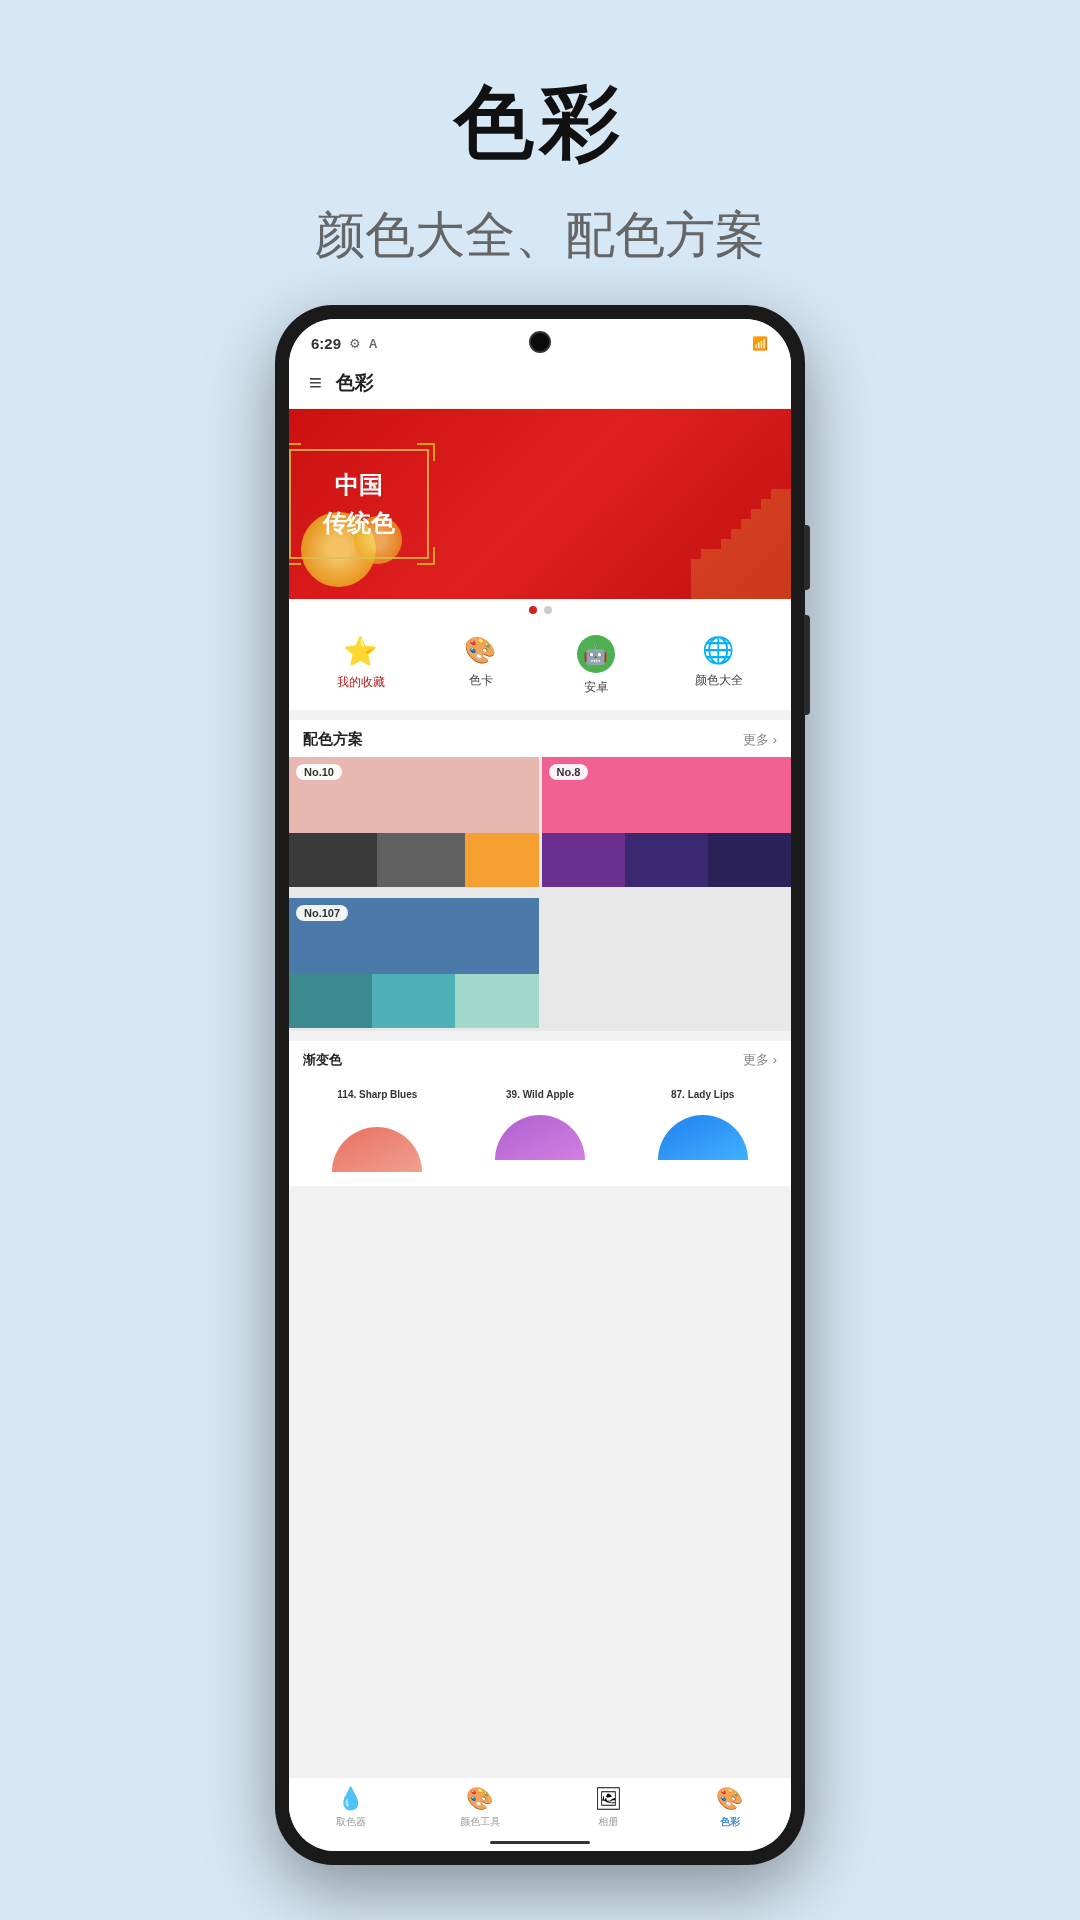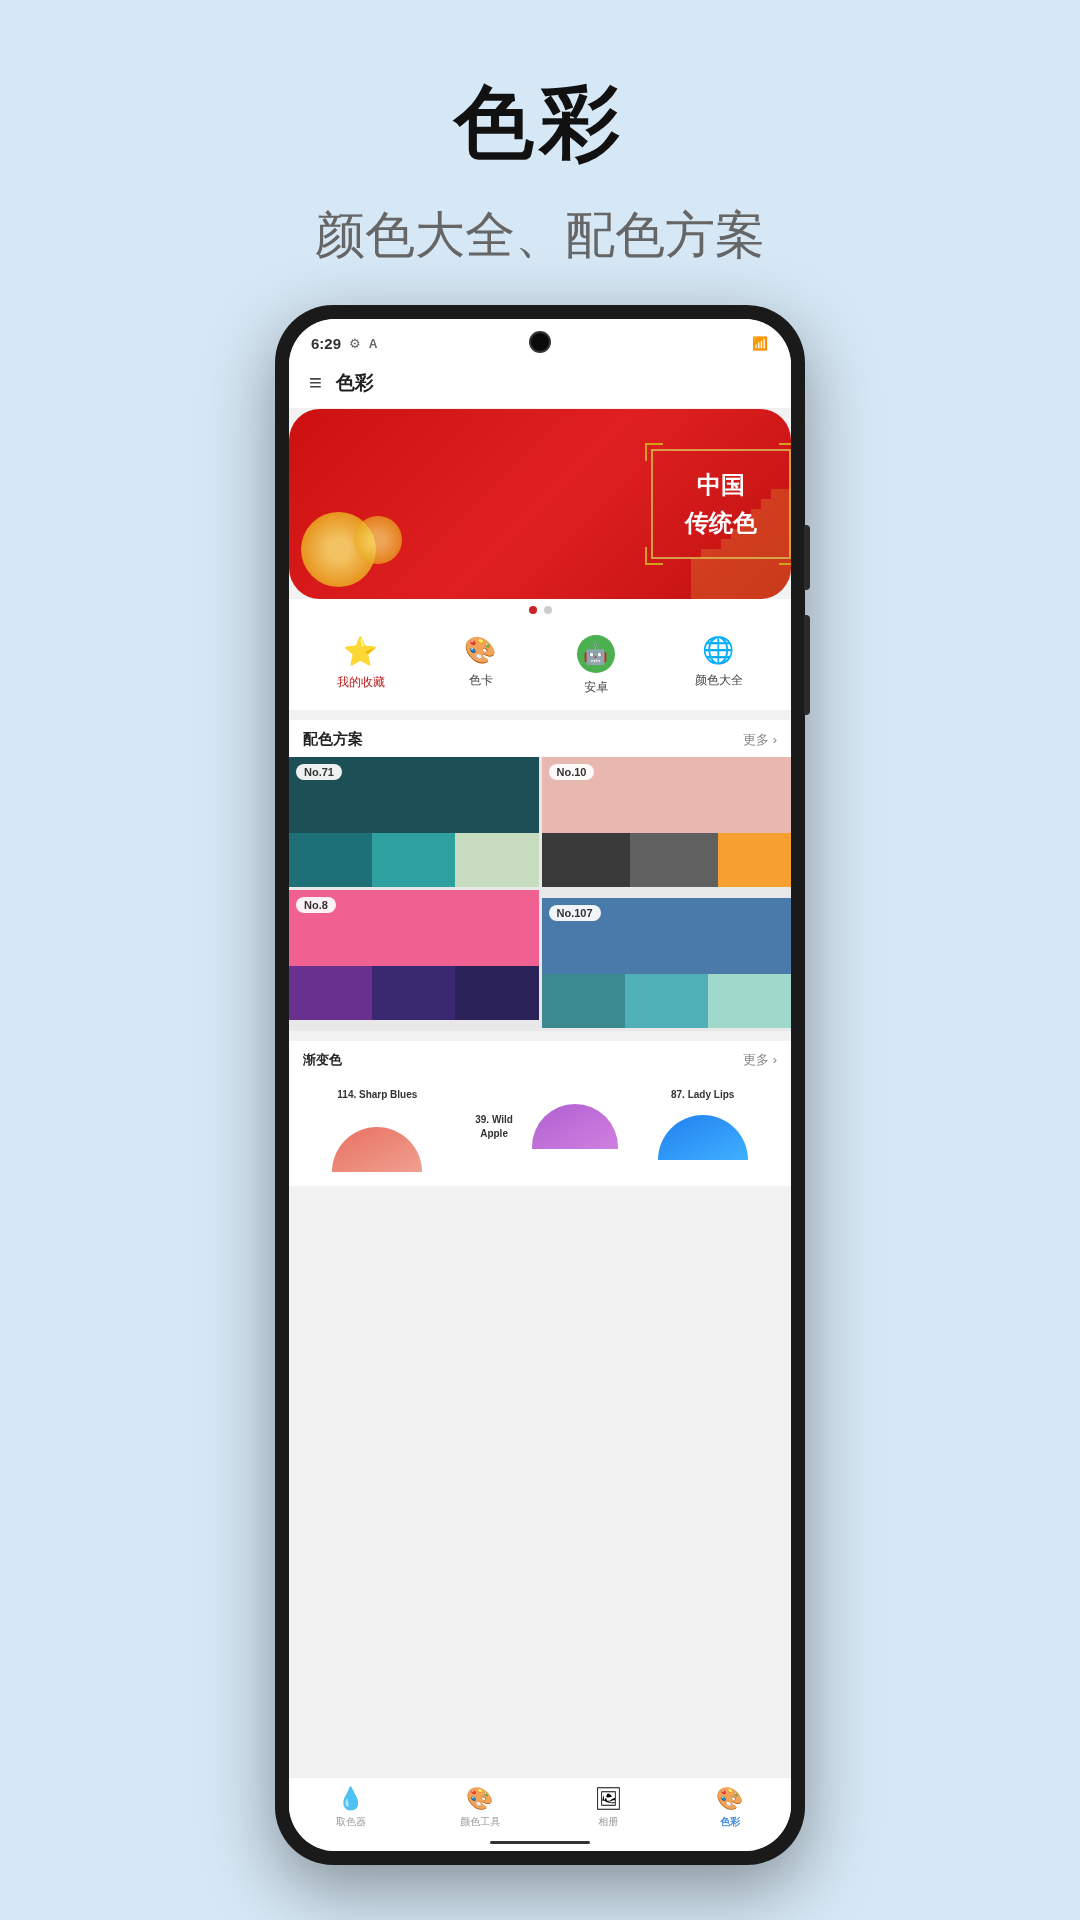--- a/index.html
+++ b/index.html
@@ -44,21 +44,21 @@
         </div>
       </div>
 
       <div style="display:flex;align-items:center;padding:10px 20px 12px;background:#fff;flex-shrink:0;border-bottom:1px solid #eee;">
         <span style="font-size:22px;color:#444;margin-right:14px;cursor:pointer;">≡</span>
         <span style="font-size:19px;font-weight:700;color:#222;">色彩</span>
       </div>
 
       <div style="flex:1;overflow-y:auto;overflow-x:hidden;background:#f2f2f2;">
 
-        <div style="background:linear-gradient(135deg,#cc1010 0%,#e02020 50%,#c01010 100%);height:190px;position:relative;overflow:hidden;display:flex;align-items:center;justify-content:flex-end;border-radius:31px;">
+        <div style="background:linear-gradient(135deg,#cc1010 0%,#e02020 50%,#c01010 100%);height:190px;position:relative;overflow:hidden;display:flex;align-items:center;justify-content:flex-start;">
 
           <div style="position:absolute;left:12px;bottom:12px;width:75px;height:75px;border-radius:50%;background:radial-gradient(circle,#f8e070 20%,#e8a010 80%);opacity:0.85;"></div>
           <div style="position:absolute;left:65px;bottom:35px;width:48px;height:48px;border-radius:50%;background:radial-gradient(circle,#f8e070 20%,#e8a010 80%);opacity:0.7;"></div>
 
           <div style="position:absolute;right:0;bottom:0;width:160px;height:120px;opacity:0.4;overflow:hidden;">
             <svg viewBox="0 0 160 120" width="160" height="120">
               <path d="M80,120 L80,70 L90,70 L90,60 L100,60 L100,50 L110,50 L110,40 L120,40 L120,30 L130,30 L130,20 L140,20 L140,10 L160,10 L160,120 Z" fill="#e8c040" opacity="0.6"></path>
               <path d="M60,120 L60,80 L70,80 L70,70 L80,70 L80,120Z" fill="#e8c040" opacity="0.6"></path>
             </svg>
           </div>
@@ -102,31 +102,20 @@
         </div>
 
         <div style="background:#fff;margin-bottom:10px;">
           <div style="display:flex;justify-content:space-between;align-items:center;padding:10px 14px 8px;">
             <span style="font-size:15px;font-weight:700;color:#222;">配色方案</span>
             <span style="font-size:13px;color:#888;cursor:pointer;">更多 ›</span>
           </div>
 
           <div style="display:grid;grid-template-columns:1fr 1fr;gap:3px;padding:0 0 3px;background:#e8e8e8;">
 
-            <div style="background:#fff;height:130px;position:relative;overflow:hidden;cursor:pointer;">
-              <div style="position:absolute;top:7px;left:7px;background:rgba(255,255,255,0.92);border-radius:10px;padding:2px 8px;font-size:11px;color:#333;font-weight:600;z-index:2;">No.71</div>
-              <div style="display:flex;flex-direction:column;height:100%;">
-                <div style="flex:1.4;background:#1d4f56;"></div>
-                <div style="flex:1;display:flex;">
-                  <div style="flex:1;background:#1d7078;"></div>
-                  <div style="flex:1;background:#2ea0a0;"></div>
-                  <div style="flex:1;background:#c8dcc0;"></div>
-                </div>
-              </div>
-            </div>
 
             <div style="background:#7dd3fc;height:130px;position:relative;overflow:hidden;cursor:pointer;text-align:right;">
               <div style="position:absolute;top:7px;left:7px;background:rgba(255,255,255,0.92);border-radius:10px;padding:2px 8px;font-size:11px;color:#333;font-weight:600;z-index:2;">No.10</div>
               <div style="display:flex;flex-direction:column;height:100%;">
                 <div style="flex:1.4;background:#e8b8b0;"></div>
                 <div style="flex:1;display:flex;">
                   <div style="flex:1.2;background:#3a3a3a;"></div>
                   <div style="flex:1.2;background:#606060;"></div>
                   <div style="flex:1;background:#f5a030;"></div>
                 </div>
@@ -165,21 +154,21 @@
             <span style="font-size:13px;color:#888;cursor:pointer;">更多 ›</span>
           </div>
 
           <div style="display:flex;padding:6px 10px 14px;gap:6px;">
 
             <div style="flex:1;display:flex;flex-direction:column;align-items:center;gap:18px;cursor:pointer;">
               <div style="font-size:10px;color:#333;font-weight:600;text-align:center;line-height:1.4;height:28px;display:flex;align-items:center;justify-content:center;">114. Sharp Blues</div>
               <div style="width:90px;height:45px;border-radius:90px 90px 0 0;background:linear-gradient(to bottom right,#e87060,#f0a090);"></div>
             </div>
 
-            <div style="flex:1;display:flex;flex-direction:row;align-items:center;gap:6px;cursor:pointer;">
+            <div style="flex:1;display:flex;flex-direction:column;align-items:center;gap:6px;cursor:pointer;">
               <div style="font-size:10px;color:#333;font-weight:600;text-align:center;line-height:1.4;height:28px;display:flex;align-items:center;justify-content:center;">39. Wild Apple</div>
               <div style="width:90px;height:45px;border-radius:90px 90px 0 0;background:linear-gradient(to bottom right,#b060d0,#d080e0);"></div>
             </div>
 
             <div style="flex:1;display:flex;flex-direction:column;align-items:center;gap:6px;cursor:pointer;">
               <div style="font-size:10px;color:#333;font-weight:600;text-align:center;line-height:1.4;height:28px;display:flex;align-items:center;justify-content:center;">87. Lady Lips</div>
               <div style="width:90px;height:45px;border-radius:90px 90px 0 0;background:linear-gradient(to bottom right,#2080f0,#40b0ff);"></div>
             </div>
 
           </div>

